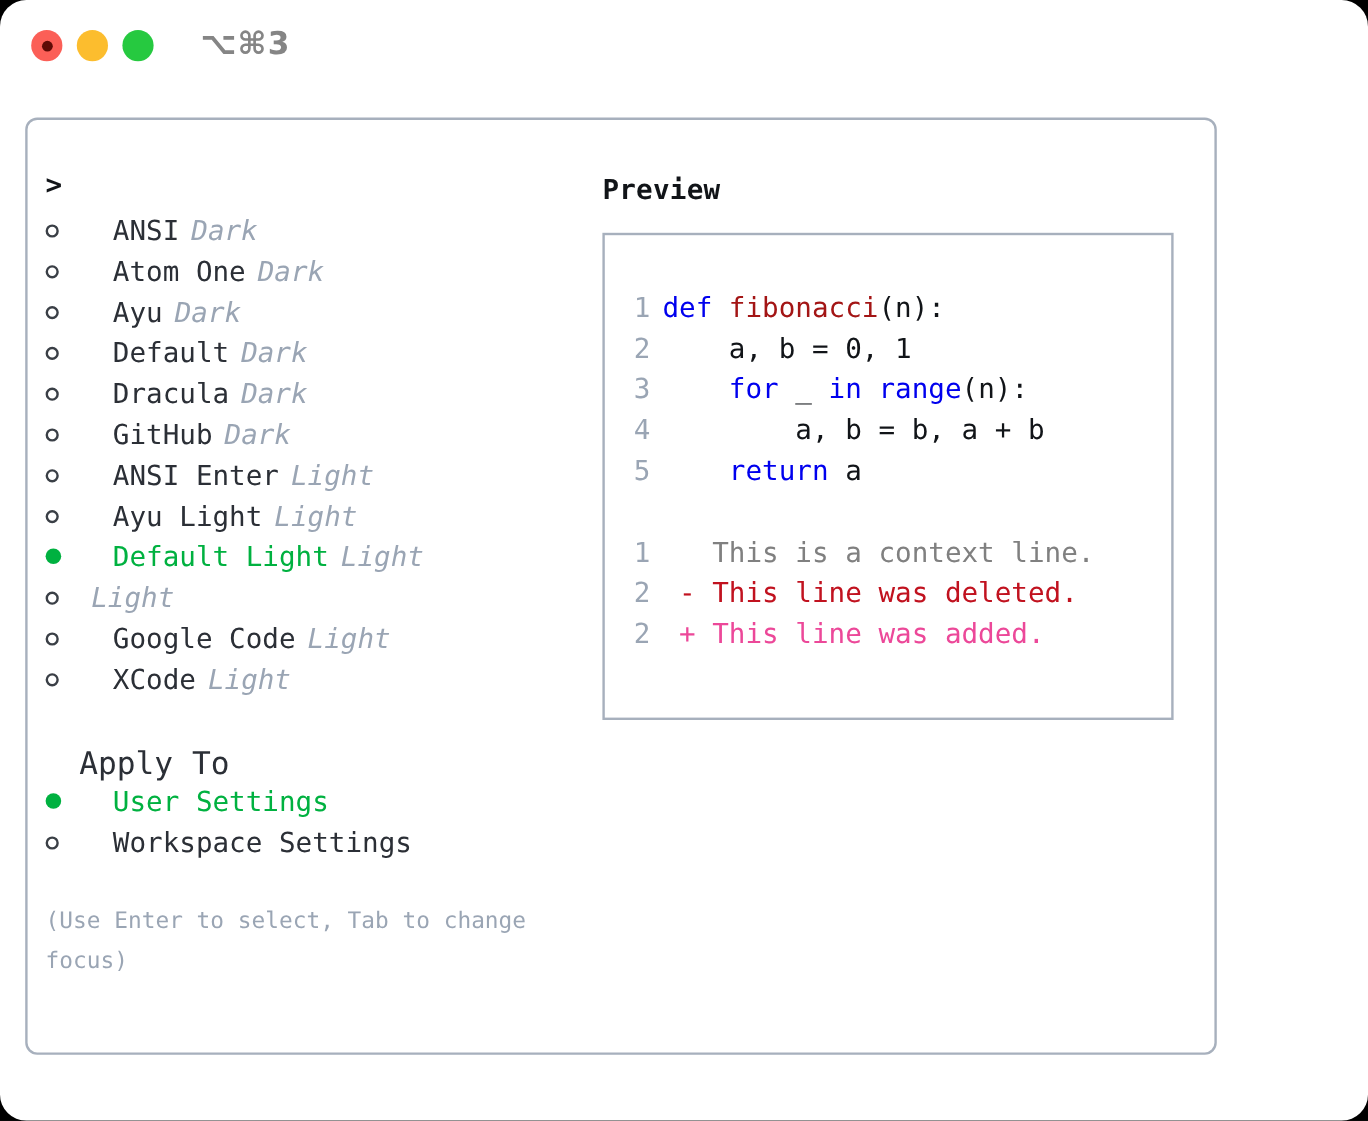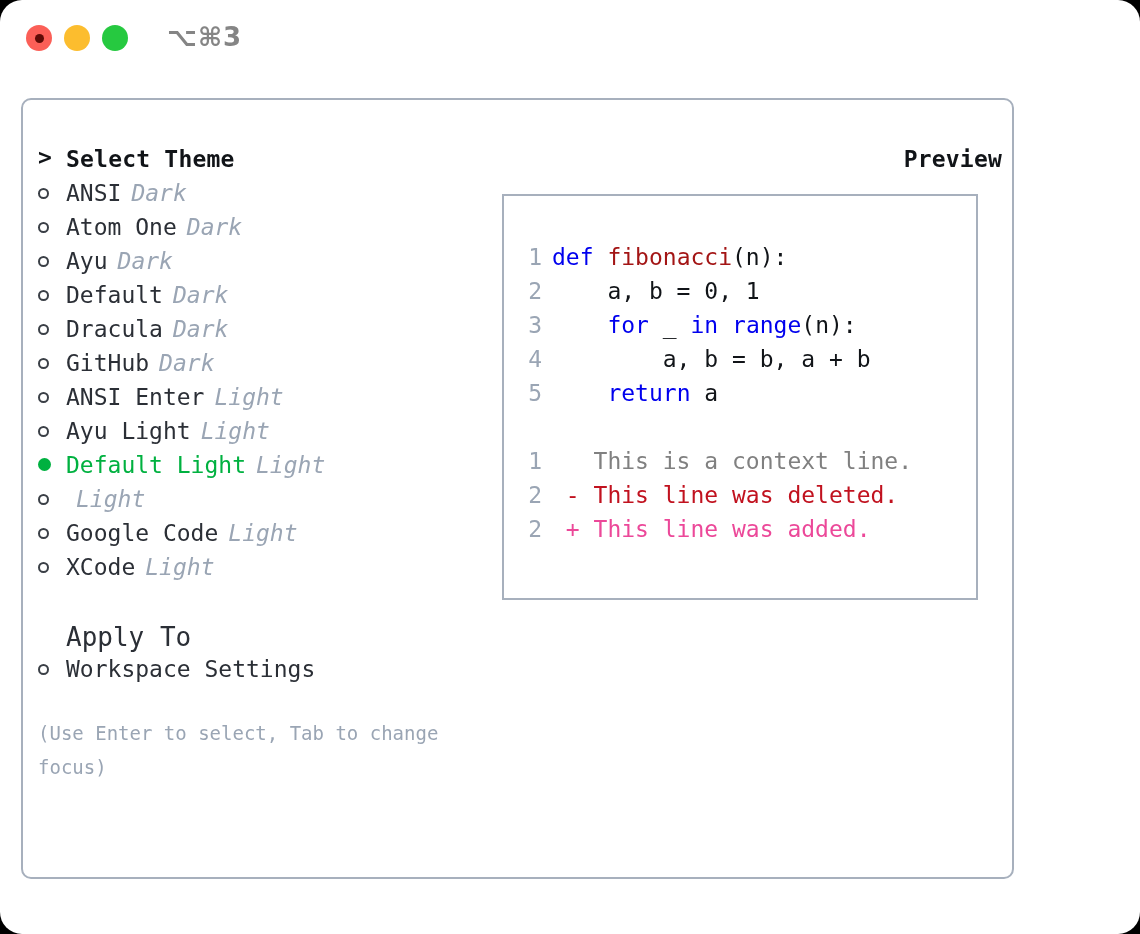--- a/index.html
+++ b/index.html
@@ -123,21 +123,21 @@
     height: 13px;
     border-radius: 50%;
     background: #00b140;
   }
   .caret {
     font-weight: 700;
     color: #111418;
     font-size: 23px;
   }
 
-  .label { color: #2b2f36; }
+  .label { color: #2b2f36; margin-left: 28px; }
   .label.selected { color: #00b140; }
   .tag {
     color: #9aa5b4;
     margin-left: 10px;
     font-style: italic;
   }
   .heading {
     font-weight: 700;
     color: #111418;
     font-size: 23px;
@@ -163,21 +163,20 @@
     position: absolute;
     left: 479px;
     top: 46px;
     width: 500px;
   }
   .preview-heading {
     font-size: 23px;
     font-weight: 700;
     color: #111418;
     letter-spacing: 0.2px;
-    text-align: right;
   }
   .preview-box {
     margin-top: 22px;
     width: 476px;
     height: 406px;
     border: 2px solid #a7b0bd;
     box-sizing: border-box;
     background: #ffffff;
     position: relative;
   }
@@ -219,21 +218,20 @@
   </div>
 
   <div class="panel">
 
     <div class="left-col">
 
       <div class="row">
         <span class="marker">
           <span class="caret">&gt;</span>
         </span>
-        <span class="heading">Select Theme</span>
       </div>
 
       <div id="theme-list">
           <div class="row">
             <span class="marker">
               <span class="bullet-hollow"></span>
             </span>
             <span class="label">ANSI</span>
             <span class="tag">Dark</span>
           </div>
@@ -318,20 +316,26 @@
       <div class="spacer-row"></div>
 
       <div class="row">
         <span class="marker"></span>
         <span class="section-title">Apply To</span>
       </div>
 
       <div id="apply-list">
           <div class="row">
             <span class="marker">
+              <span class="bullet-filled"></span>
+            </span>
+            <span class="label selected">User Settings</span>
+          </div>
+          <div class="row">
+            <span class="marker">
               <span class="bullet-hollow"></span>
             </span>
             <span class="label">Workspace Settings</span>
           </div>
         </div>
 
       <div class="hint">(Use Enter to select, Tab to change focus)</div>
     </div>
 
     <div class="right-col">

